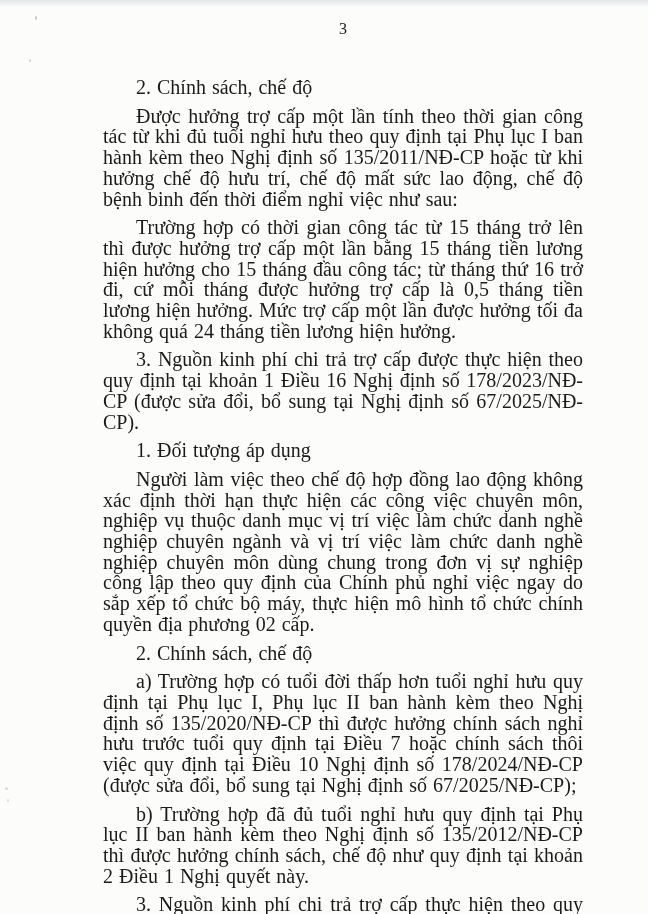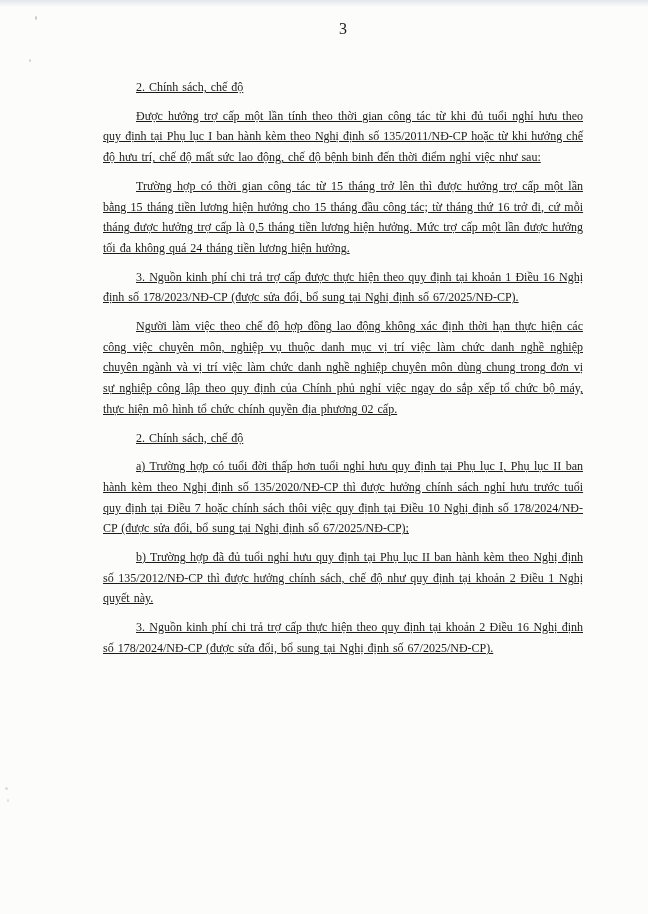--- a/index.html
+++ b/index.html
@@ -41,27 +41,26 @@
     top: 18px;
     width: 480px;
   }
   .page-number {
     text-align: center;
     font-size: 16px;
     line-height: 21px;
     margin-bottom: 38px;
   }
   .content p {
-    font-size: 12px;
+    font-size: 20px;
     line-height: 20.7px;
     text-align: justify;
     text-indent: 33px;
     margin-bottom: 8px;
     word-spacing: 1px;
-    text-decoration: underline;
   }
   .content p.article-heading {
     font-weight: bold;
   }
 </style>
 </head>
 <body>
 
 <div class="scan-page">
   <div class="scan-edge-top"></div>
@@ -76,20 +75,21 @@
     <p>2. Chính sách, chế độ</p>
 
     <p>Được hưởng trợ cấp một lần tính theo thời gian công tác từ khi đủ tuổi nghỉ hưu theo quy định tại Phụ lục I ban hành kèm theo Nghị định số 135/2011/NĐ-CP hoặc từ khi hưởng chế độ hưu trí, chế độ mất sức lao động, chế độ bệnh binh đến thời điểm nghỉ việc như sau:</p>
 
 
     <p>Trường hợp có thời gian công tác từ 15 tháng trở lên thì được hưởng trợ cấp một lần bằng 15 tháng tiền lương hiện hưởng cho 15 tháng đầu công tác; từ tháng thứ 16 trở đi, cứ mỗi tháng được hưởng trợ cấp là 0,5 tháng tiền lương hiện hưởng. Mức trợ cấp một lần được hưởng tối đa không quá 24 tháng tiền lương hiện hưởng.</p>
 
     <p>3. Nguồn kinh phí chi trả trợ cấp được thực hiện theo quy định tại khoản 1 Điều 16 Nghị định số 178/2023/NĐ-CP (được sửa đổi, bổ sung tại Nghị định số 67/2025/NĐ-CP).</p>
 
 
+    <p>1. Đối tượng áp dụng</p>
 
     <p>Người làm việc theo chế độ hợp đồng lao động không xác định thời hạn thực hiện các công việc chuyên môn, nghiệp vụ thuộc danh mục vị trí việc làm chức danh nghề nghiệp chuyên ngành và vị trí việc làm chức danh nghề nghiệp chuyên môn dùng chung trong đơn vị sự nghiệp công lập theo quy định của Chính phủ nghỉ việc ngay do sắp xếp tổ chức bộ máy, thực hiện mô hình tổ chức chính quyền địa phương 02 cấp.</p>
 
     <p>2. Chính sách, chế độ</p>
 
     <p>a) Trường hợp có tuổi đời thấp hơn tuổi nghỉ hưu quy định tại Phụ lục I, Phụ lục II ban hành kèm theo Nghị định số 135/2020/NĐ-CP thì được hưởng chính sách nghỉ hưu trước tuổi quy định tại Điều 7 hoặc chính sách thôi việc quy định tại Điều 10 Nghị định số 178/2024/NĐ-CP (được sửa đổi, bổ sung tại Nghị định số 67/2025/NĐ-CP);</p>
 
     <p>b) Trường hợp đã đủ tuổi nghỉ hưu quy định tại Phụ lục II ban hành kèm theo Nghị định số 135/2012/NĐ-CP thì được hưởng chính sách, chế độ như quy định tại khoản 2 Điều 1 Nghị quyết này.</p>
 
     <p>3. Nguồn kinh phí chi trả trợ cấp thực hiện theo quy định tại khoản 2 Điều 16 Nghị định số 178/2024/NĐ-CP (được sửa đổi, bổ sung tại Nghị định số 67/2025/NĐ-CP).</p>

